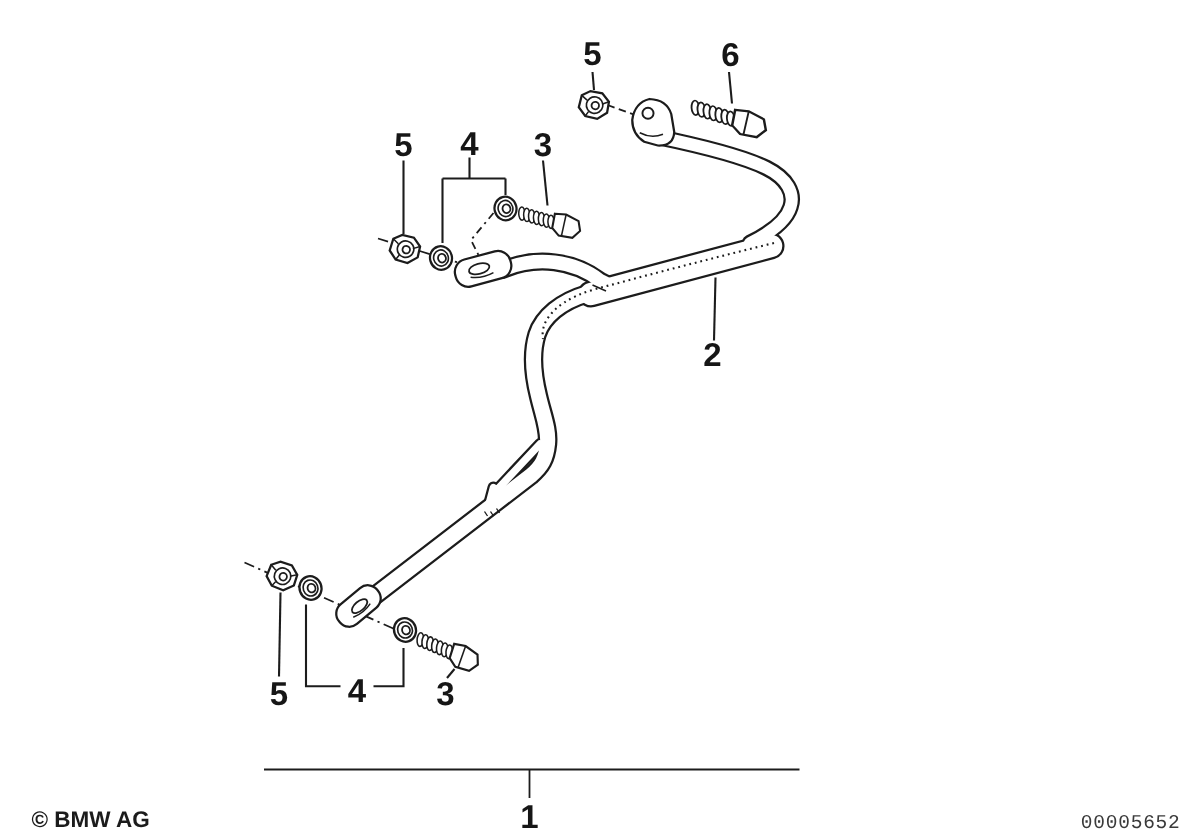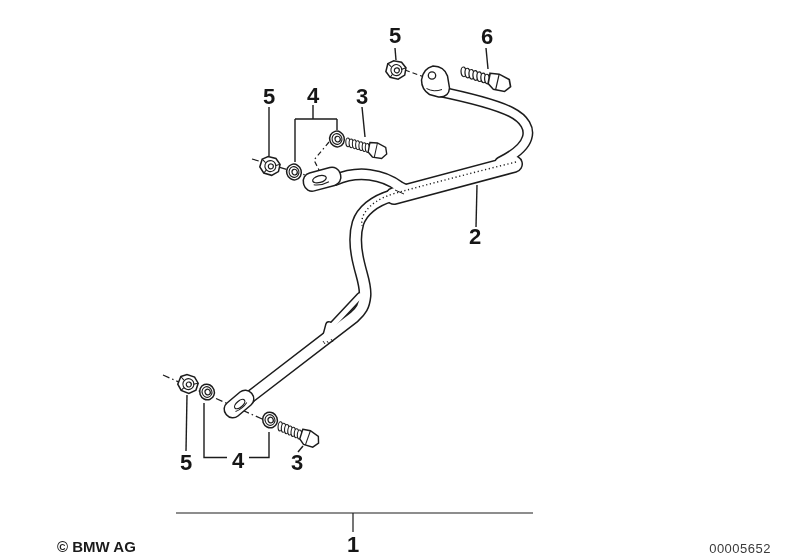--- a/index.html
+++ b/index.html
@@ -7,24 +7,24 @@
     position:relative;width:799px;height:559px;background:#ffffff;
     font-family:"Liberation Sans",sans-serif;overflow:hidden;
   }
   .stage svg{position:absolute;left:0;top:0;}
   .callout{
     position:absolute;transform:translate(-50%,-50%);
     font-weight:bold;font-size:22px;line-height:1;color:#161616;
     letter-spacing:0;user-select:none;white-space:nowrap;
   }
   .footer-copyright{
-    position:absolute;left:21px;top:538px;font-weight:bold;font-size:15px;color:#1b1b1b;margin-left:36px;
+    position:absolute;left:21px;top:538px;font-weight:bold;font-size:15px;color:#1b1b1b;
   }
   .footer-number{
-    position:absolute;right:28px;top:541px;font-size:13px;color:#3a3a3a;letter-spacing:0.5px;
+    position:absolute;right:12px;top:541px;font-size:13px;color:#3a3a3a;letter-spacing:0.5px;font-family:Liberation Mono, monospace;
   }
 </style>
 </head>
 <body>
 
 <div class="stage">
 
   <svg width="799" height="559" viewBox="0 0 799 559">
     <defs>
       <g id="nut">

